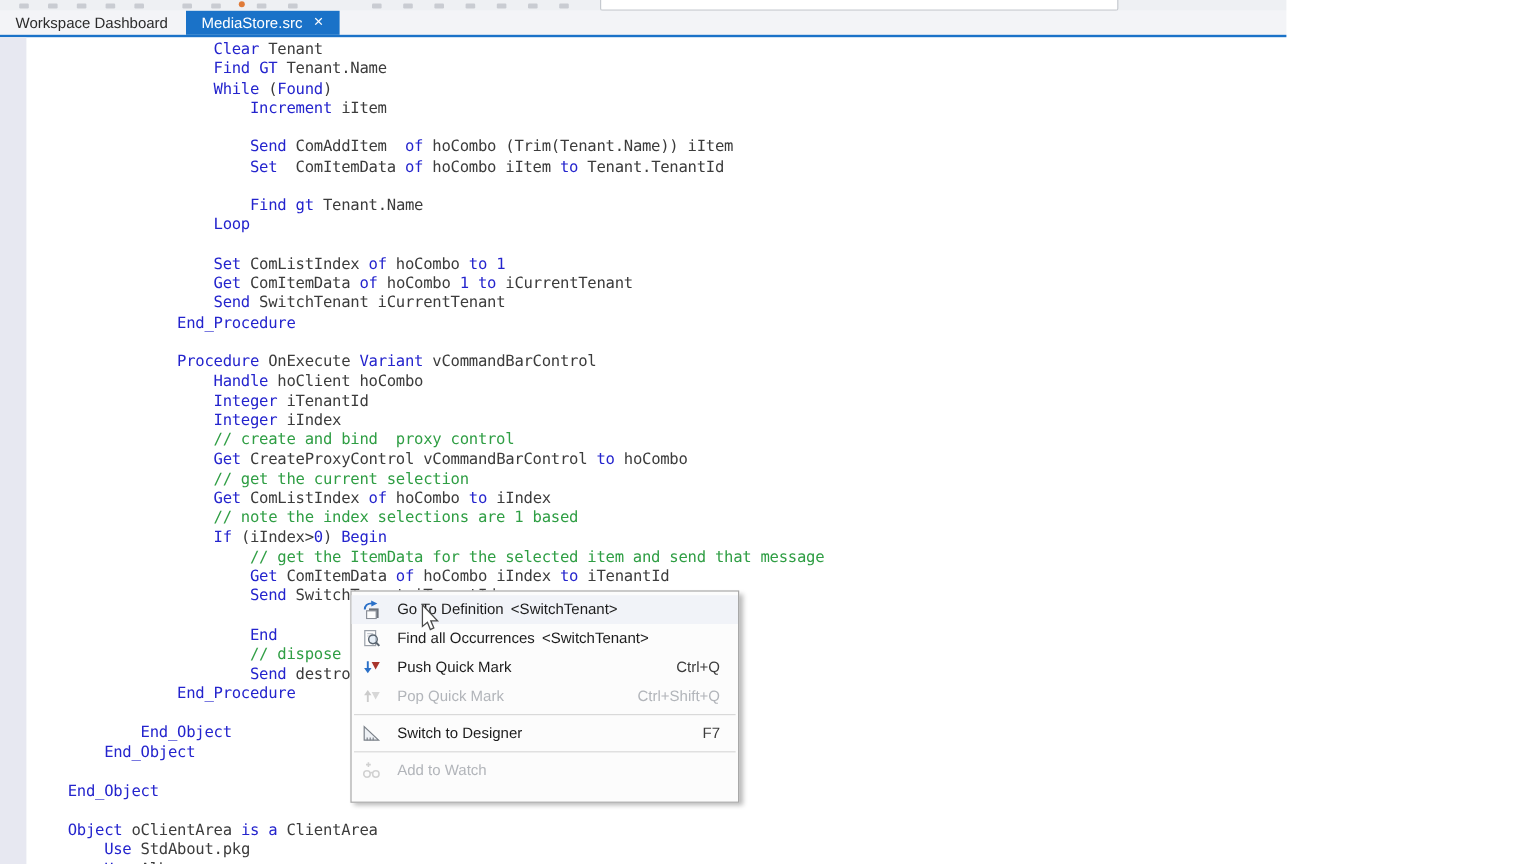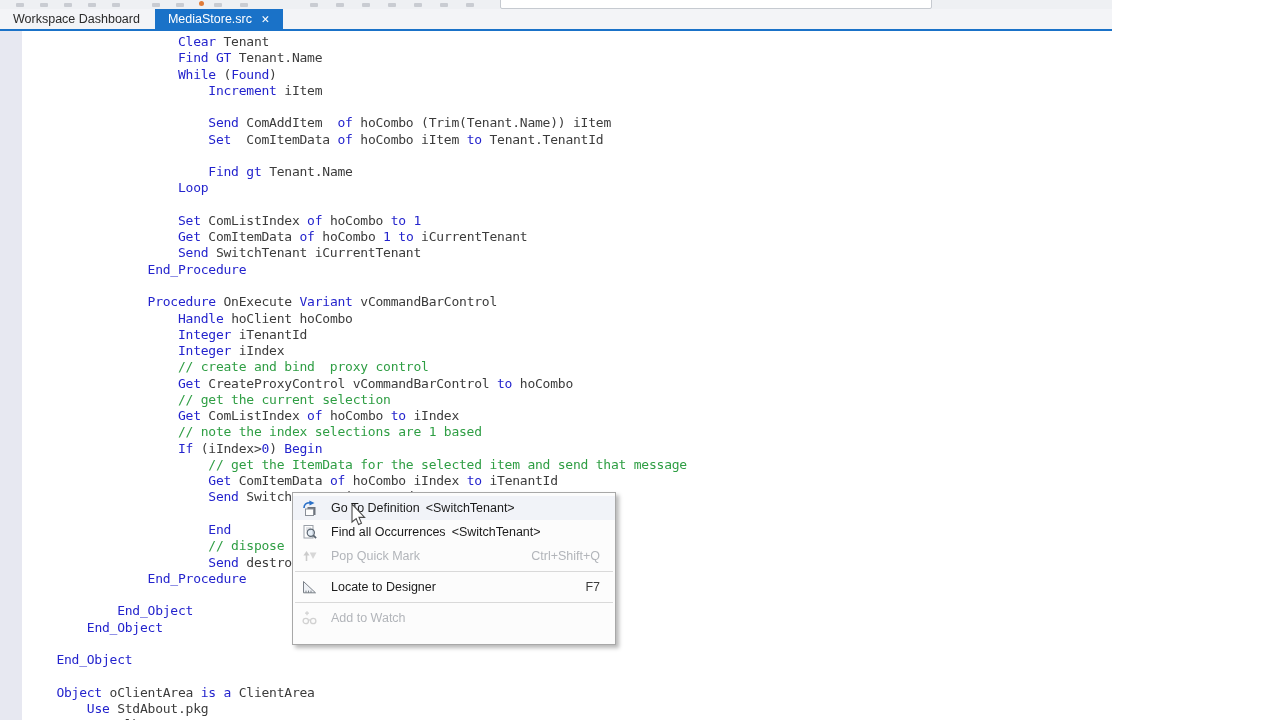--- a/index.html
+++ b/index.html
@@ -1,17 +1,17 @@
 <!DOCTYPE html>
 <html><head>
 <meta charset="utf-8">
 <style>
   html,body{margin:0;padding:0;background:#fff;}
   #app{position:relative;width:1072px;height:720px;overflow:hidden;background:#fff;
-       font-family:"Liberation Sans",sans-serif;padding-left:40px;-webkit-font-smoothing:antialiased;}
+       font-family:"Liberation Sans",sans-serif;-webkit-font-smoothing:antialiased;}
 
   
   .toolbar-sliver{position:absolute;left:0;top:0;width:1280px;height:9px;background:#eef0f3;}
   .tb-mark{position:absolute;top:3px;width:8px;height:4px;background:#c9ccd2;border-radius:1px;}
   .tb-dot{position:absolute;top:1px;width:5px;height:5px;background:#e07b39;border-radius:50%;}
   .tb-input{position:absolute;left:500px;top:-9px;width:430px;height:16px;background:#fff;
             border:1px solid #c6cad0;border-radius:2px;}
   .tabbar{position:absolute;left:0;top:9px;width:1280px;height:20px;background:#f3f4f7;
           display:flex;align-items:stretch;}
   .tab{display:flex;align-items:center;padding:0 13px;font-size:12.5px;color:#2b2b2b;cursor:default;}
@@ -108,20 +108,31 @@
             <line x1="4.5" y1="4" x2="9.5" y2="4" stroke="#c3c8cf"></line>
             <line x1="4.5" y1="6" x2="9.5" y2="6" stroke="#c3c8cf"></line>
             <circle cx="9.3" cy="8.8" r="3.6" fill="rgba(214,228,242,.55)" stroke="#5a6570" stroke-width="1.2"></circle>
             <line x1="11.9" y1="11.4" x2="14.6" y2="14.2" stroke="#5a6570" stroke-width="1.7"></line>
           </svg>
         </span>
         <span class="mlabel">Find all Occurrences</span>
         <span class="mdetail">&lt;SwitchTenant&gt;</span>
         <span class="mshort"></span>
       </div>
+      <div class="mrow">
+        <span class="micon">
+          <svg width="17" height="16" viewBox="0 0 16 16">
+            <line x1="5" y1="3" x2="5" y2="9.5" stroke="#2a70c8" stroke-width="1.6"></line>
+            <path d="M5 13 L1.9 8.6 L8.1 8.6 Z" fill="#2a70c8"></path>
+            <path d="M8.2 3.6 L15 3.6 L11.5 10 Z" fill="#a8352c"></path>
+          </svg>
+        </span>
+        <span class="mlabel">Push Quick Mark</span>
+        <span class="mshort">Ctrl+Q</span>
+      </div>
       <div class="mrow disabled">
         <span class="micon">
           <svg width="17" height="16" viewBox="0 0 16 16">
             <line x1="5" y1="13" x2="5" y2="6.5" stroke="#8d939b" stroke-width="1.6"></line>
             <path d="M5 3 L1.9 7.4 L8.1 7.4 Z" fill="#8d939b"></path>
             <path d="M8.2 4.6 L15 4.6 L11.5 11 Z" fill="#a7abb1"></path>
           </svg>
         </span>
         <span class="mlabel">Pop Quick Mark</span>
         <span class="mshort">Ctrl+Shift+Q</span>
@@ -129,21 +140,21 @@
       <div class="msep"></div>
       <div class="mrow">
         <span class="micon">
           <svg width="17" height="16" viewBox="0 0 16 16">
             <path d="M2 13.8 L14 13.8 L2 2.5 Z" fill="#eef1f5" stroke="#7a8088"></path>
             <line x1="4.5" y1="13.8" x2="4.5" y2="11.6" stroke="#7a8088"></line>
             <line x1="7" y1="13.8" x2="7" y2="11.6" stroke="#7a8088"></line>
             <line x1="9.5" y1="13.8" x2="9.5" y2="11.6" stroke="#7a8088"></line>
           </svg>
         </span>
-        <span class="mlabel">Locate to Designer</span>
+        <span class="mlabel">Switch to Designer</span>
         <span class="mshort">F7</span>
       </div>
       <div class="msep"></div>
       <div class="mrow disabled">
         <span class="micon">
           <svg width="17" height="16" viewBox="0 0 16 16">
             <path d="M3.5 3.2 h4 M5.5 1.2 v4" stroke="#9aa0a8" stroke-width="1.3"></path>
             <circle cx="4.3" cy="11" r="2.7" fill="none" stroke="#9aa0a8" stroke-width="1.3"></circle>
             <circle cx="11.7" cy="11" r="2.7" fill="none" stroke="#9aa0a8" stroke-width="1.3"></circle>
             <path d="M7 10.4 Q8 9.2 9 10.4" fill="none" stroke="#9aa0a8" stroke-width="1.2"></path>

